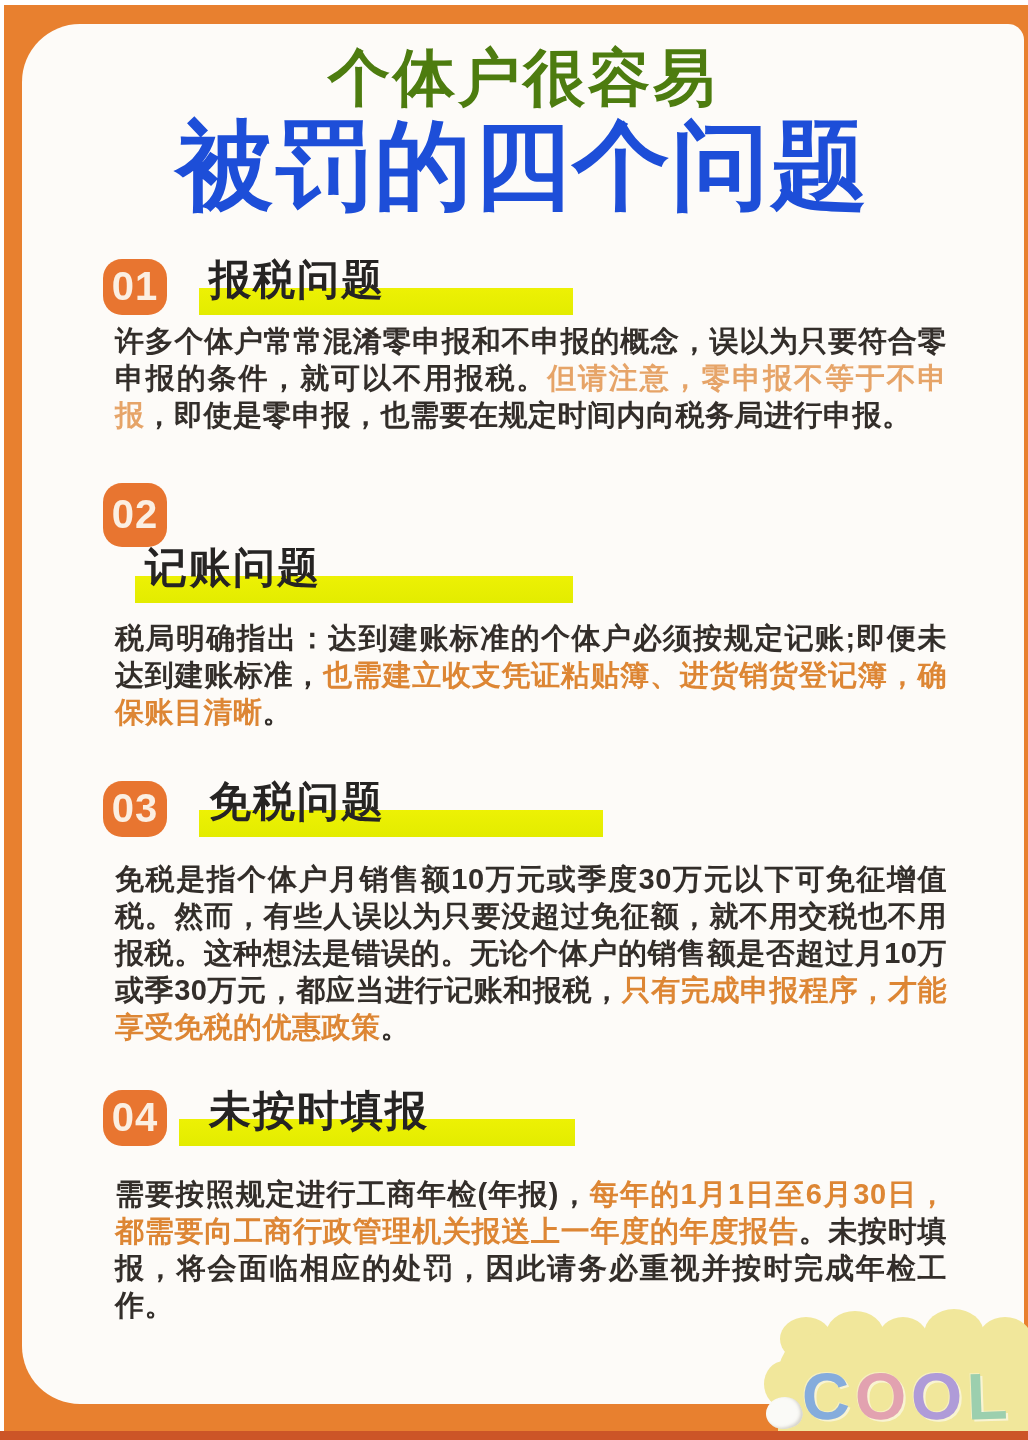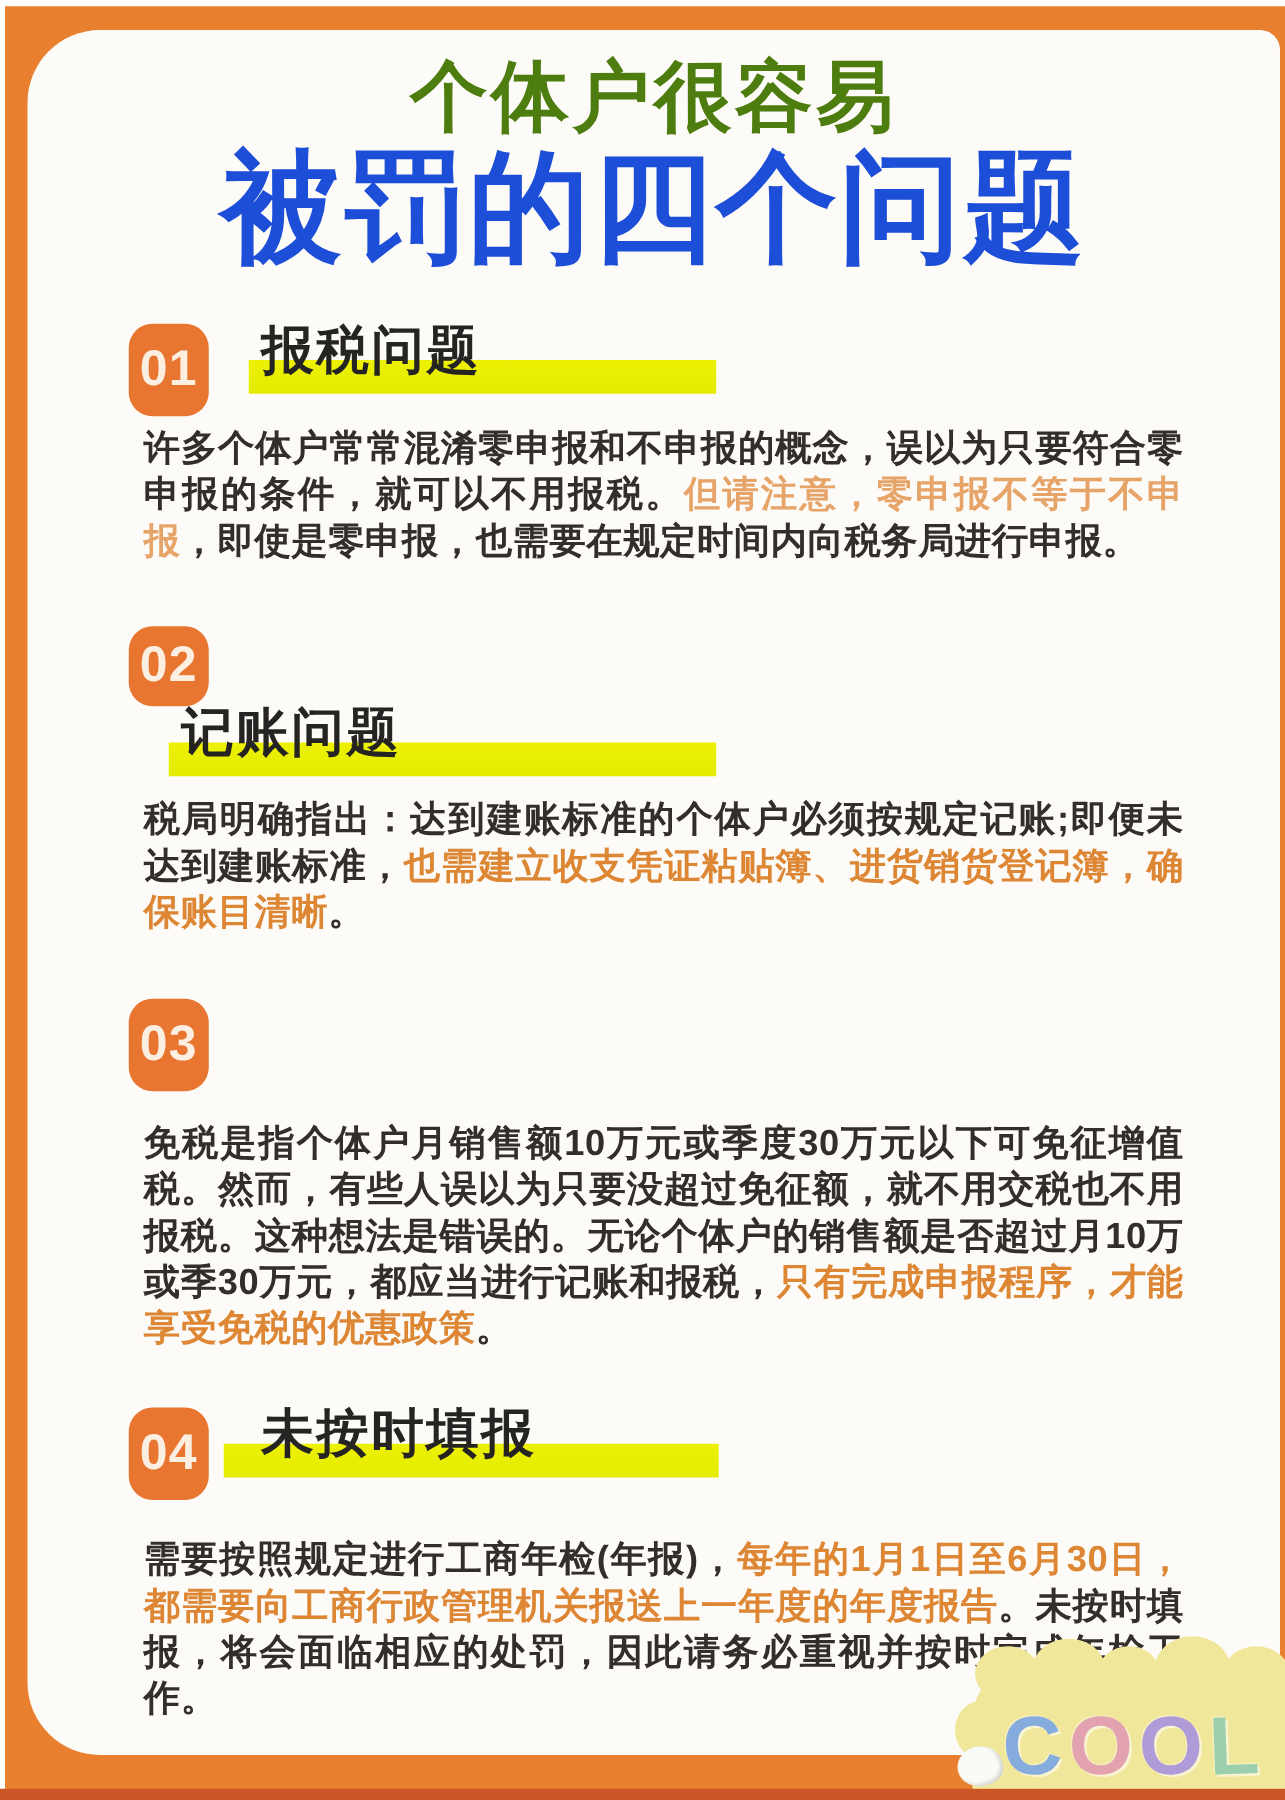--- a/index.html
+++ b/index.html
@@ -36,21 +36,21 @@
     color:#1d4ed8;letter-spacing:2px;
   }
   
   #sections{display:block;}
   .sec{display:block;}
   .sec-head{
     display:flex;align-items:flex-start;
     margin-left:81px;margin-right:60px;
   }
   .badge{
-    width:64px;height:74px;flex:0 0 64px;
+    width:64px;height:56px;flex:0 0 64px;
     background:#E87530;border-radius:19px;
     color:#FBEFE2;font-size:40px;font-weight:700;
     display:flex;align-items:center;justify-content:center;
     letter-spacing:1px;
   }
   .sec-title{
     margin:0 0 0 32px;padding:0 0 14px 10px;
     font-size:42px;line-height:1.0;font-weight:800;color:#262423;
     letter-spacing:2px;
     background-image:linear-gradient(#EDF104,#E3EC00);
@@ -136,20 +136,21 @@
     <div class="sec-head">
       <div class="badge">02</div>
       <h2 class="sec-title hl-2">记账问题</h2>
     </div>
     <p class="sec-body"><span class="seg-dark">税局明确指出：达到建账标准的个体户必须按规定记账;即便未达到建账标准，</span><span class="seg-orange">也需建立收支凭证粘贴簿、进货销货登记簿，确保账目清晰</span><span class="seg-dark">。</span></p>
   </section>
 
   <section class="sec">
     <div class="sec-head">
       <div class="badge">03</div>
+      <h2 class="sec-title hl-3">免税问题</h2>
     </div>
     <p class="sec-body"><span class="seg-dark">免税是指个体户月销售额10万元或季度30万元以下可免征增值税。然而，有些人误以为只要没超过免征额，就不用交税也不用报税。这种想法是错误的。无论个体户的销售额是否超过月10万或季30万元，都应当进行记账和报税，</span><span class="seg-orange">只有完成申报程序，才能享受免税的优惠政策</span><span class="seg-dark">。</span></p>
   </section>
 
   <section class="sec">
     <div class="sec-head">
       <div class="badge">04</div>
       <h2 class="sec-title hl-4">未按时填报</h2>
     </div>
     <p class="sec-body"><span class="seg-dark">需要按照规定进行工商年检(年报)，</span><span class="seg-orange">每年的1月1日至6月30日，都需要向工商行政管理机关报送上一年度的年度报告</span><span class="seg-dark">。未按时填报，将会面临相应的处罚，因此请务必重视并按时完成年检工作。</span></p>

